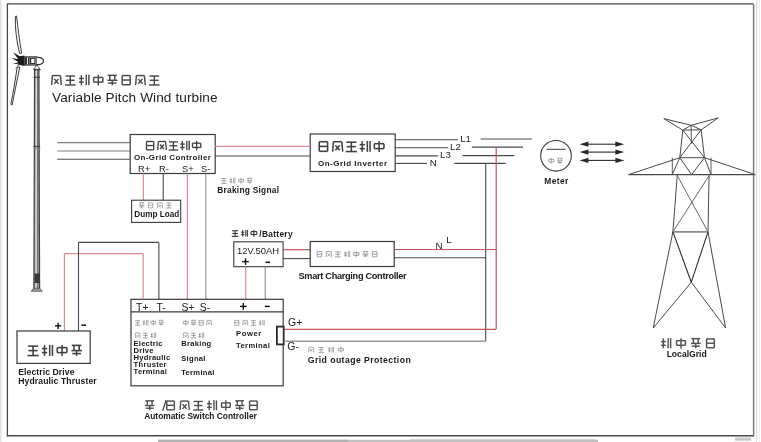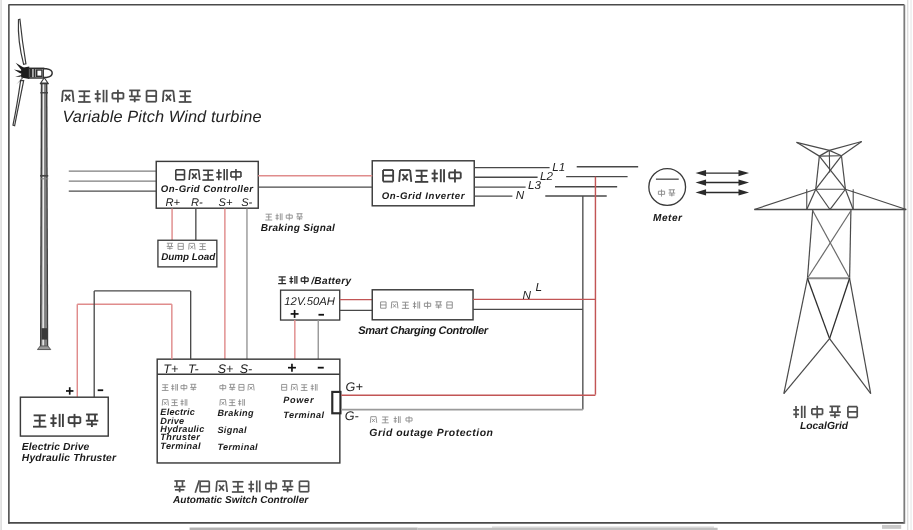--- a/index.html
+++ b/index.html
@@ -1,16 +1,16 @@
 <!DOCTYPE html>
 <html><head><meta charset="utf-8"><title>diagram</title>
 <style>
 html,body{margin:0;padding:0;background:#ffffff;}
 body{font-family:"Liberation Sans", sans-serif;}
-#wrap{position:relative;width:761px;height:442px;overflow:hidden;font-style:italic;}
+#wrap{position:relative;width:761px;height:442px;overflow:hidden;}
 </style></head>
 <body>
 <div id="wrap"><svg width="761" height="442" viewBox="0 0 761 442" shape-rendering="auto" font-family="Liberation Sans, sans-serif">
       <rect width="761" height="442" fill="#ffffff"></rect>
       <line x1="0.9" y1="0" x2="0.9" y2="442" stroke="#d9d9d9" stroke-width="1.2" stroke-linecap="butt"></line>
       <line x1="756.4" y1="0" x2="756.4" y2="442" stroke="#dedede" stroke-width="1.2" stroke-linecap="butt"></line>
       <line x1="759.2" y1="0" x2="759.2" y2="442" stroke="#ececec" stroke-width="1.2" stroke-linecap="butt"></line>
       <line x1="7" y1="3.9" x2="753.6" y2="3.9" stroke="#4a4a4a" stroke-width="1.3" stroke-linecap="butt"></line>
       <line x1="7.4" y1="3.9" x2="7.4" y2="436.4" stroke="#4a4a4a" stroke-width="1.3" stroke-linecap="butt"></line>
       <line x1="7" y1="435.7" x2="753.6" y2="435.7" stroke="#4a4a4a" stroke-width="1.5" stroke-linecap="butt"></line>

